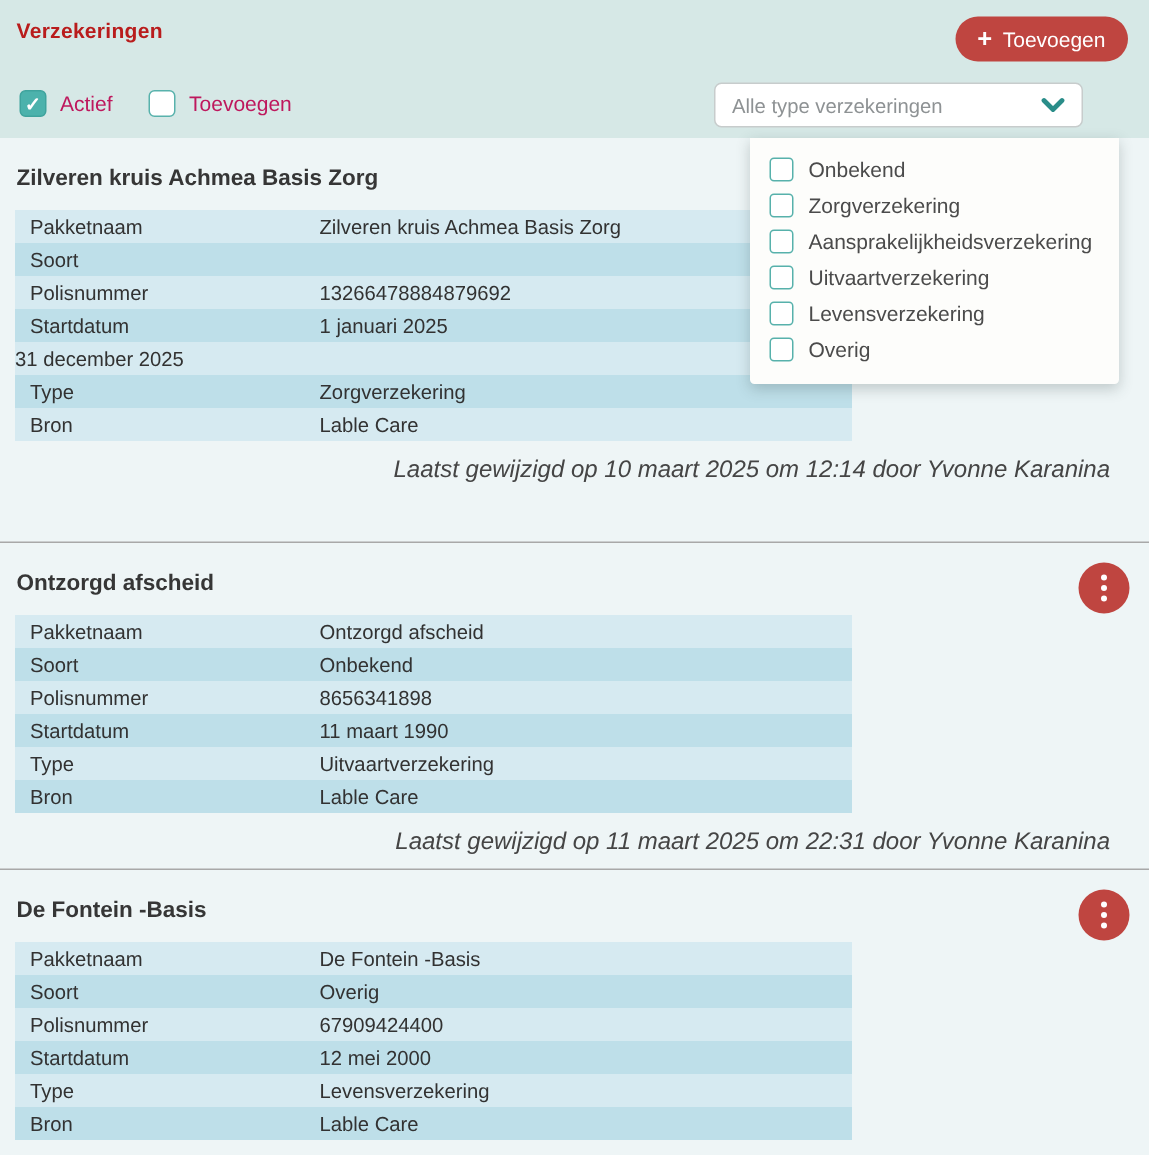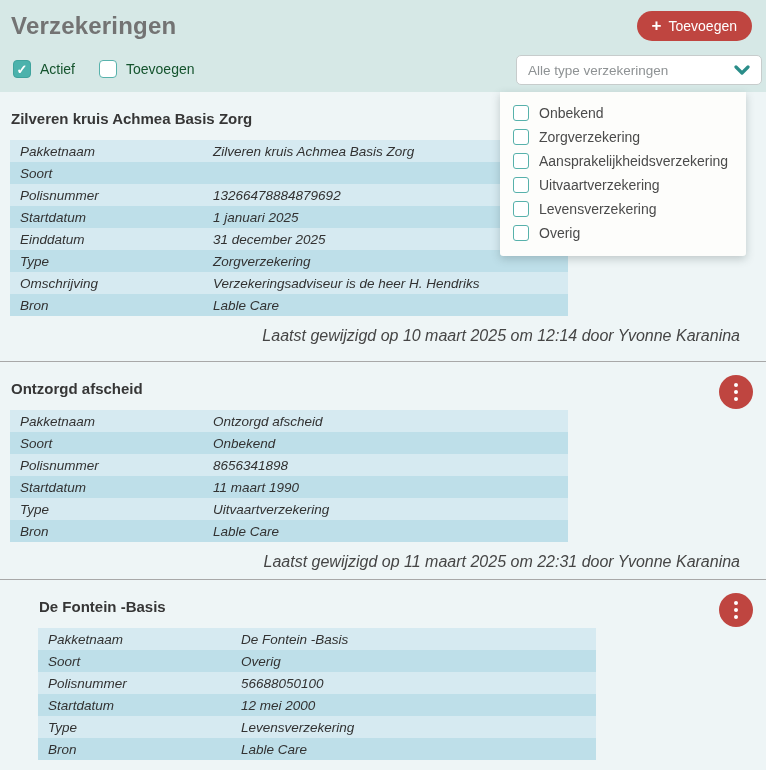--- a/index.html
+++ b/index.html
@@ -4,42 +4,42 @@
 <style>
   html,body { margin:0; padding:0; background:#ffffff; }
   .app {
     position:relative; width:766px; height:770px; overflow:hidden;
     font-family:"Liberation Sans", sans-serif; background:#eef5f6;
   }
   
   .header { position:absolute; top:0; left:0; width:766px; height:92px; background:#d6e8e6; }
   .page-title {
     position:absolute; left:11px; top:12px;
-    font-size:24px; font-weight:bold; color:#737373; letter-spacing:.2px;
+    font-size:14px; font-weight:bold; color:#b91c1c; letter-spacing:.2px;
   }
   .add-btn {
     position:absolute; right:14px; top:11px; height:30px;
     background:#bf4540; color:#fff; border:none; border-radius:15px;
     padding:0 15px; font-size:14px; font-family:inherit;
     display:flex; align-items:center; gap:7px; cursor:pointer;
   }
   .add-btn .plus { font-size:17px; font-weight:bold; line-height:1; position:relative; top:-1px; }
   .filters { position:absolute; left:13px; top:60px; display:flex; gap:24px; align-items:center; }
   .filter { display:flex; gap:9px; align-items:center; cursor:pointer; }
   .cb { width:18px; height:18px; border-radius:4px; box-sizing:border-box; flex:0 0 auto; }
   .cb.checked {
     background:#4cb2ac; color:#fff; display:flex; align-items:center; justify-content:center;
     font-size:13px; font-weight:bold; border:1px solid #3fa39d;
   }
   .cb.unchecked { background:#fff; border:1.5px solid #58b2ac; }
-  .filter-label { font-size:14px; color:#14532d; }
+  .filter-label { font-size:14px; color:#be185d; }
 
   
   .select {
-    position:absolute; left:516px; top:55px; width:246px; height:30px;
+    position:absolute; left:476px; top:55px; width:246px; height:30px;
     background:#fff; border:1px solid #c7cccc; border-radius:5px; box-sizing:border-box;
     display:flex; align-items:center; justify-content:space-between;
     padding:0 11px; cursor:pointer;
   }
   .select-value { font-size:13.5px; color:#8e9294; }
 
   
   .dropdown {
     position:absolute; left:500px; top:92px; width:246px; z-index:30;
     background:#fdfdfb; box-shadow:0 3px 9px rgba(50,70,70,.25);
@@ -50,23 +50,23 @@
     width:16px; height:16px; border:1.5px solid #57b1ab; border-radius:3px;
     background:#fff; box-sizing:border-box; flex:0 0 auto;
   }
   .dd-label { font-size:14px; color:#4b4b4b; }
 
   
   .cards { position:absolute; top:92px; left:0; width:766px; }
   .section { position:relative; background:#eef5f6; box-sizing:border-box; border-bottom:1px solid #a8a8a8; }
   .section:nth-child(1) { height:270px; }
   .section:nth-child(2) { height:218px; }
-  .section:nth-child(3) { height:190px; border-bottom:none;padding-left:28px; }
+  .section:nth-child(3) { height:190px; border-bottom:none; }
   .section-title { padding:18px 0 0 11px; font-size:15px; font-weight:bold; color:#363636; }
-  .table { margin:13px 0 0 10px; width:558px;font-style:italic; }
+  .table { margin:13px 0 0 10px; width:558px; }
   .row { display:flex; height:22px; align-items:center; font-size:13.5px; color:#323232; }
   .row:nth-child(odd) { background:#d6eaf1; }
   .row:nth-child(even) { background:#bedfe9; }
   .row .label { width:193px; padding-left:10px; flex:0 0 auto; }
   .row .value { flex:1; }
   .section-footer {
     text-align:right; margin:11px 26px 0 0;
     font-style:italic; font-size:16px; color:#454545;
   }
   .kebab {
@@ -126,33 +126,28 @@
     <div class="label">Polisnummer</div>
     <div class="value">13266478884879692</div>
   </div>
 
   <div class="row">
     <div class="label">Startdatum</div>
     <div class="value">1 januari 2025</div>
   </div>
 
   <div class="row">
-    <div class="label">Einddatum</div>
     <div class="value">31 december 2025</div>
   </div>
 
   <div class="row">
     <div class="label">Type</div>
     <div class="value">Zorgverzekering</div>
   </div>
 
-  <div class="row">
-    <div class="label">Omschrijving</div>
-    <div class="value">Verzekeringsadviseur is de heer H. Hendriks</div>
-  </div>
 
   <div class="row">
     <div class="label">Bron</div>
     <div class="value">Lable Care</div>
   </div>
 </div>
     <div class="section-footer">Laatst gewijzigd op 10 maart 2025 om 12:14 door Yvonne Karanina</div>
   </section>
 
   <section class="section">
@@ -209,21 +204,21 @@
     <div class="value">De Fontein -Basis</div>
   </div>
 
   <div class="row">
     <div class="label">Soort</div>
     <div class="value">Overig</div>
   </div>
 
   <div class="row">
     <div class="label">Polisnummer</div>
-    <div class="value">56688050100</div>
+    <div class="value">67909424400</div>
   </div>
 
   <div class="row">
     <div class="label">Startdatum</div>
     <div class="value">12 mei 2000</div>
   </div>
 
   <div class="row">
     <div class="label">Type</div>
     <div class="value">Levensverzekering</div>

